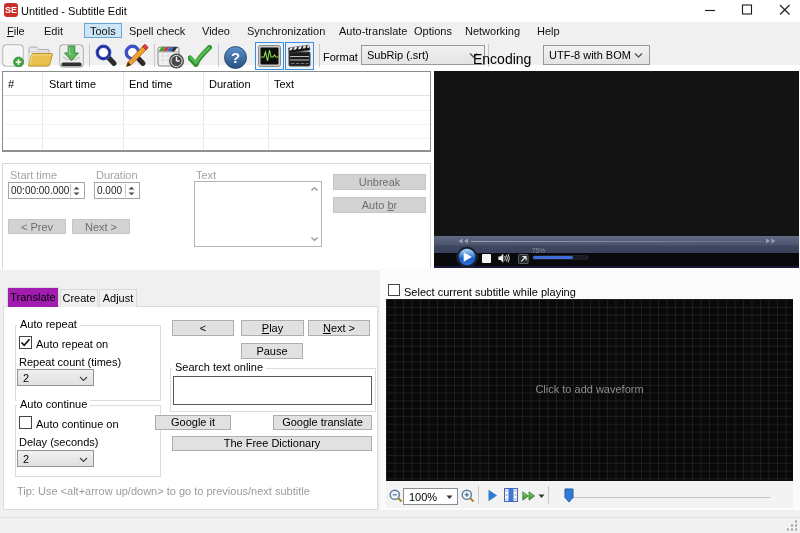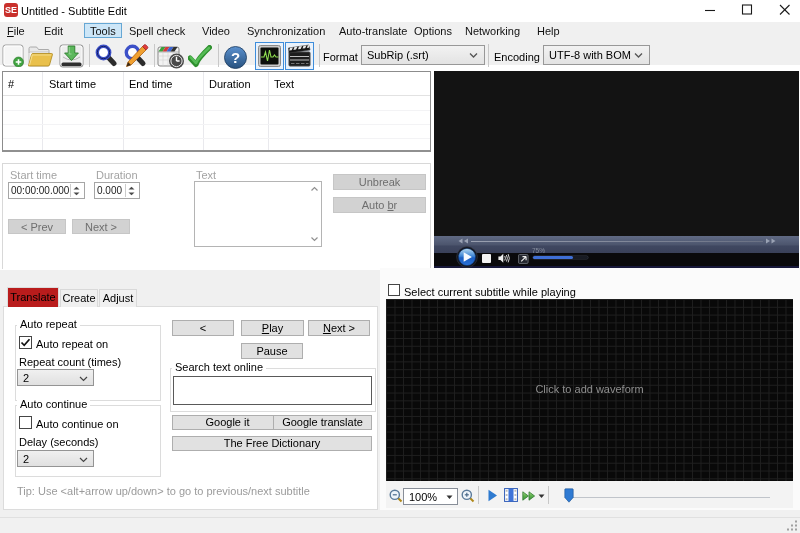--- a/index.html
+++ b/index.html
@@ -199,21 +199,21 @@
     </svg>
     <div class="tsep" style="left:319px"></div>
     <div class="abs" style="left:323px;top:10px;font-size:11px">Format</div>
     <div class="combo" style="left:361px;top:4px;width:124px;height:20px">
       <div style="position:absolute;left:5px;top:3px">SubRip (.srt)</div>
       <svg style="position:absolute;right:6px;top:6px" width="9" height="7" viewBox="0 0 9 7">
           <path d="M1 1.5 L4.5 5 L8 1.5" fill="none" stroke="#555" stroke-width="1.3"></path>
         </svg>
     </div>
     <div class="tsep" style="left:488px"></div>
-    <div class="abs" style="left:494px;top:10px;font-size:11px">Encoding</div>
+    <div class="abs" style="left:473px;top:10px;font-size:14px">Encoding</div>
     <div class="combo" style="left:543px;top:4px;width:107px;height:20px">
       <div style="position:absolute;left:5px;top:3px">UTF-8 with BOM</div>
       <svg style="position:absolute;right:6px;top:6px" width="9" height="7" viewBox="0 0 9 7">
           <path d="M1 1.5 L4.5 5 L8 1.5" fill="none" stroke="#555" stroke-width="1.3"></path>
         </svg>
     </div>
   </div>
 
   <div id="listview" class="abs">
     <div class="hdr" style="left:5px">#</div>
@@ -311,21 +311,21 @@
     <svg class="abs" style="left:84px;top:183px" width="10.5" height="10" viewBox="0 0 13 12">
       <rect x="0.5" y="0.5" width="12" height="11" rx="1.5" fill="#23262e" stroke="#74787e"></rect>
       <path d="M4 9 L10 3 M10 3 L10 7.5 M10 3 L5.5 3" stroke="#efefef" stroke-width="1.4" fill="none"></path>
     </svg>
 
     <div class="abs" style="left:98px;top:176px;font-size:6.5px;color:#878f9f">75%</div>
     <div class="abs" style="left:99px;top:185px;width:55px;height:3px;background:#181b23;border-radius:1.5px;box-shadow:0 0 0 0.5px #30353f"></div>
     <div class="abs" style="left:99px;top:185px;width:40px;height:3px;background:#3f6fd6;border-radius:1.5px"></div>
   </div>
 
-  <div class="tab" style="left:7px;top:287px;width:52px;height:20px;background:#b91c1c;border:1px solid #dcdcdc;border-bottom:none;z-index:3;line-height:19px">Translate</div>
+  <div class="tab" style="left:7px;top:287px;width:52px;height:20px;background:#a21caf;border:1px solid #dcdcdc;border-bottom:none;z-index:3;line-height:19px">Translate</div>
   <div class="tab" style="left:60px;top:289px;width:38px;height:18px;background:#f0f0f0;border:1px solid #d9d9d9;border-bottom:none;z-index:2;line-height:17px">Create</div>
   <div class="tab" style="left:99px;top:289px;width:38px;height:18px;background:#f0f0f0;border:1px solid #d9d9d9;border-bottom:none;z-index:2;line-height:17px">Adjust</div>
 
   <div id="bottomleft" class="abs">
     <div class="groupbox" style="left:11px;top:18px;width:146px;height:76px"></div>
     <div class="gb-label" style="left:13px;top:11px">Auto repeat</div>
     <svg class="abs" style="left:15px;top:29px" width="13" height="13" viewBox="0 0 13 13">
       <rect x="0.5" y="0.5" width="12" height="12" fill="#fff" stroke="#454545"></rect>
       <path d="M2.5 6.5 L5.2 9.3 L10.5 3.2" fill="none" stroke="#111" stroke-width="1.7"></path>
     </svg>
@@ -350,21 +350,21 @@
           <path d="M1 1 L4.5 4.5 L8 1" fill="none" stroke="#444" stroke-width="1.2"></path>
         </svg>
     </div>
     <div class="btn" style="left:168px;top:13px;width:62px;height:16px;line-height:14px">&lt;</div>
     <div class="btn" style="left:237px;top:13px;width:63px;height:16px;line-height:14px"><span style="text-decoration:underline">P</span>lay</div>
     <div class="btn" style="left:304px;top:13px;width:62px;height:16px;line-height:14px"><span style="text-decoration:underline">N</span>ext &gt;</div>
     <div class="btn" style="left:237px;top:36px;width:62px;height:16px;line-height:14px">Pause</div>
     <div class="groupbox" style="left:166px;top:61px;width:206px;height:44px"></div>
     <div class="gb-label" style="left:168px;top:54px">Search text online</div>
     <div class="abs" style="left:169px;top:69px;width:199px;height:29px;background:#fff;border:1px solid #595959"></div>
-    <div class="btn" style="left:168px;top:108px;width:111px;height:15px;line-height:13px">Google it</div>
+    <div class="btn" style="left:151px;top:108px;width:76px;height:15px;line-height:13px">Google it</div>
     <div class="btn" style="left:269px;top:108px;width:99px;height:15px;line-height:13px">Google translate</div>
     <div class="btn" style="left:168px;top:129px;width:200px;height:15px;line-height:13px">The Free Dictionary</div>
     <div class="abs" style="left:13px;top:178px;color:#9b9b9b">Tip: Use &lt;alt+arrow up/down&gt; to go to previous/next subtitle</div>
   </div>
 
   <div id="bottomright" class="abs">
     <svg class="abs" style="left:8px;top:16px" width="12" height="12" viewBox="0 0 12 12">
       <rect x="0.5" y="0.5" width="11" height="11" fill="#fff" stroke="#454545"></rect>
     </svg>
     <div class="abs" style="left:24px;top:18px">Select current subtitle while playing</div>

